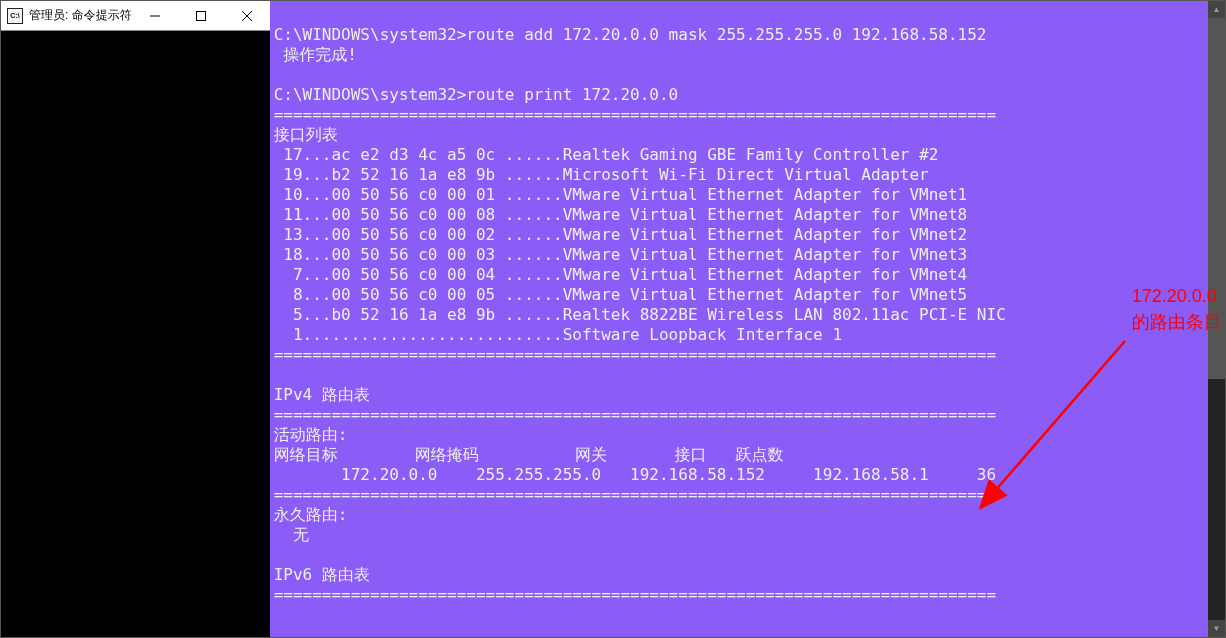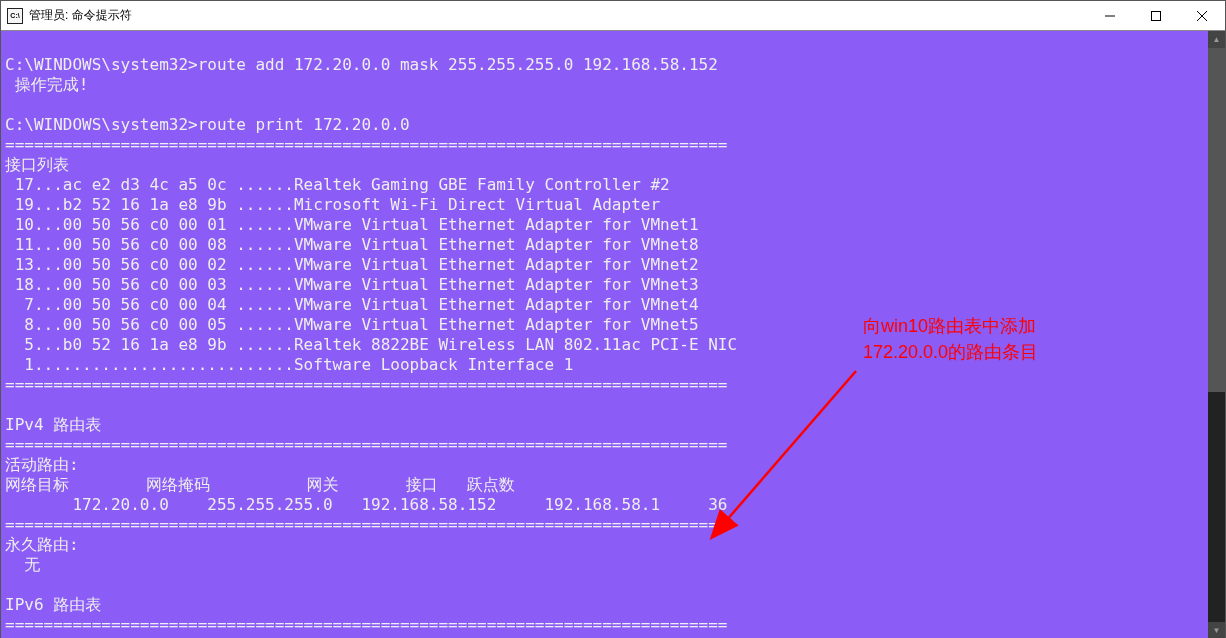--- a/index.html
+++ b/index.html
@@ -10,21 +10,21 @@
       overflow: hidden;
       position: relative;
       font-family: "Microsoft YaHei", Arial, sans-serif;
     }
     .window {
       width: 1226px;
       height: 638px;
       background: #000;
       border: 1px solid #555;
       display: flex;
-      flex-direction: column;
+      flex-direction: row;
     }
     .titlebar {
       height: 30px;
       background: #fff;
       border-bottom: 1px solid #888;
       display: flex;
       align-items: center;
       padding-left: 6px;
     }
     .titlebar-icon {
@@ -161,21 +161,20 @@
 <span>===========================================================================</span></div>
     <div class="scrollbar">
       <div class="sb-btn">▲</div>
       <div class="sb-track">
         <div class="sb-thumb"></div>
       </div>
       <div class="sb-btn">▼</div>
     </div>
 
     <div class="annotation">
-      <div>向win10路由表中添加</div>
       <div>172.20.0.0的路由条目</div>
     </div>
 
     <svg class="arrow-svg" width="170" height="180">
       <defs>
         <marker id="ah" markerWidth="12" markerHeight="10" refX="2" refY="5" orient="auto">
           <polygon points="0,0 12,5 0,10" fill="#ff0000"></polygon>
         </marker>
       </defs>
       <line x1="155" y1="10" x2="25" y2="160" stroke="#ff0000" stroke-width="2.5" marker-end="url(#ah)"></line>

